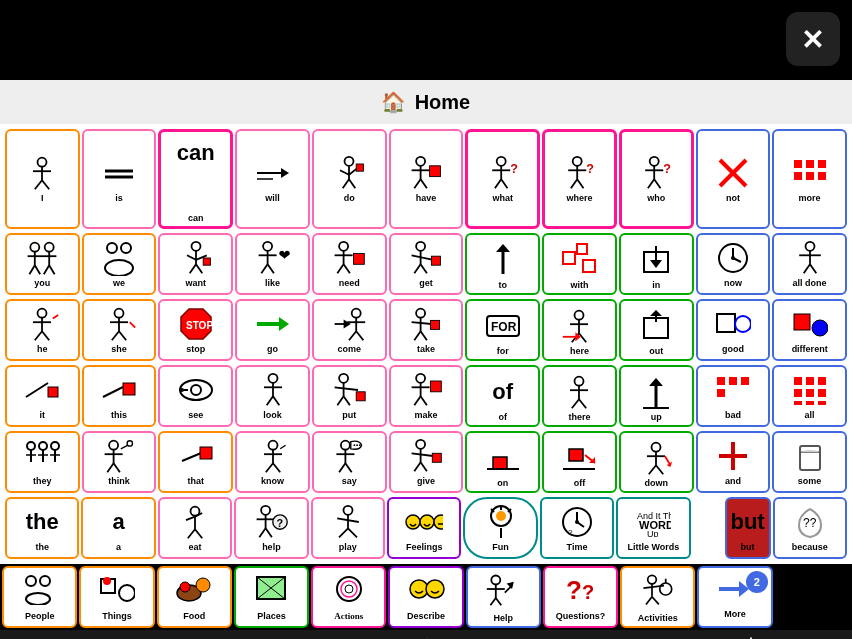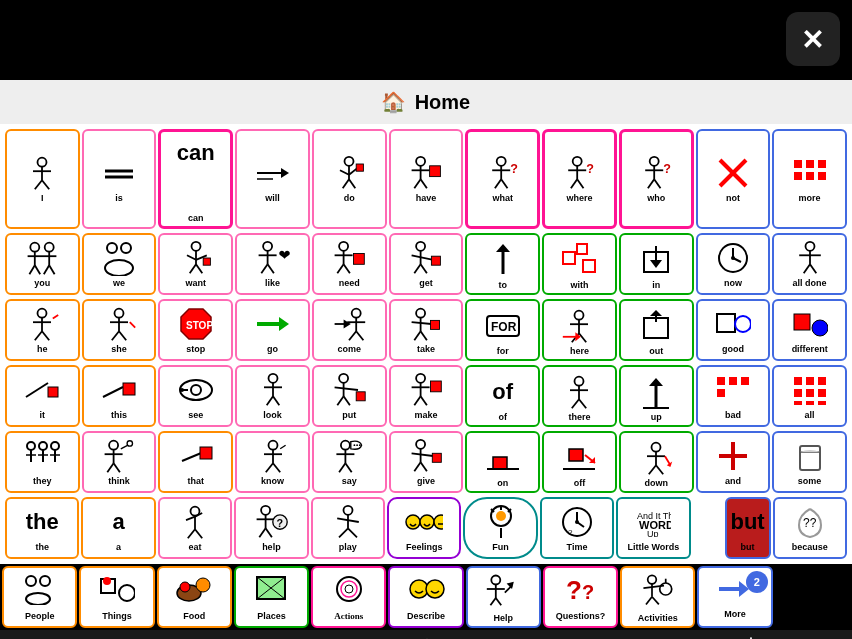--- a/index.html
+++ b/index.html
@@ -901,21 +901,21 @@
         <svg class="stick-figure" viewBox="0 0 40 40">
           <circle cx="20" cy="7" r="5" fill="none" stroke="#000" stroke-width="2"></circle>
           <line x1="20" y1="12" x2="20" y2="27" stroke="#000" stroke-width="2"></line>
           <line x1="8" y1="16" x2="32" y2="20" stroke="#000" stroke-width="2"></line>
           <line x1="20" y1="27" x2="10" y2="37" stroke="#000" stroke-width="2"></line>
           <line x1="20" y1="27" x2="30" y2="37" stroke="#000" stroke-width="2"></line>
         </svg>
       </div>
       <div class="label">play</div>
     </div>
-    <div class="cell" style="border-color:#9400D3;border-radius:10px;">
+    <div class="cell" style="border-color:#9400D3;">
       <div class="icon-area">
         <svg width="38" height="30">
           <circle cx="8" cy="15" r="7" fill="#FFD700" stroke="#000" stroke-width="1.5"></circle>
           <circle cx="22" cy="15" r="7" fill="#FFD700" stroke="#000" stroke-width="1.5"></circle>
           <circle cx="36" cy="15" r="7" fill="#FFD700" stroke="#000" stroke-width="1.5"></circle>
           <path d="M5 17 Q8 21 11 17" fill="none" stroke="#000" stroke-width="1.5"></path>
           <path d="M19 17 Q22 21 25 17" fill="none" stroke="#000" stroke-width="1.5"></path>
           <line x1="33" y1="17" x2="39" y2="17" stroke="#000" stroke-width="1.5"></line>
         </svg>
       </div>

